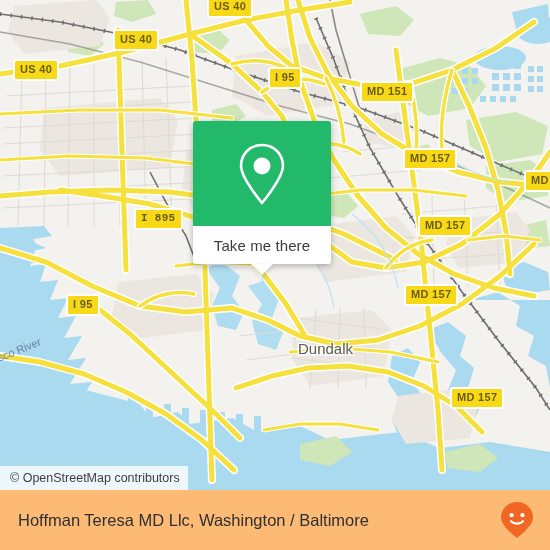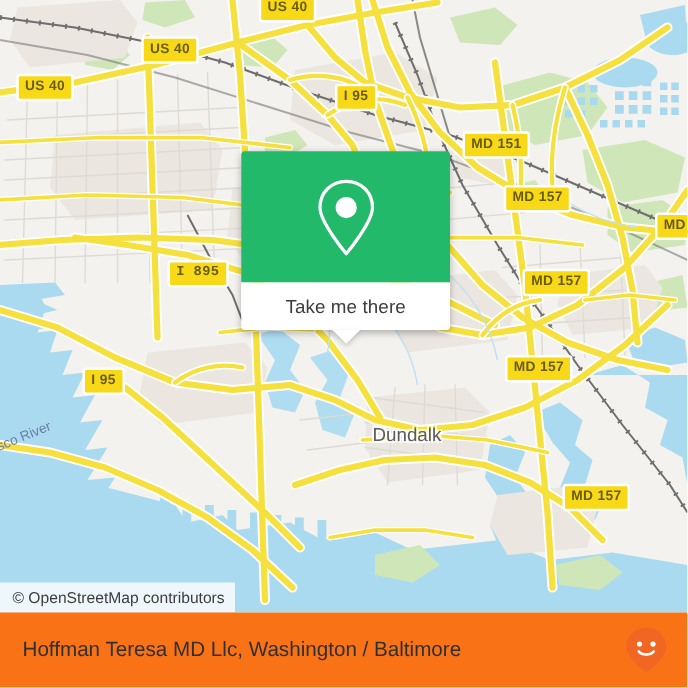--- a/index.html
+++ b/index.html
@@ -69,21 +69,21 @@
     white-space: nowrap;
     transform: rotate(-22deg);
     transform-origin: left center;
   }
 
   
   #popup-card {
     position: absolute;
     left: 193px;
     top: 121px;
-    width: 167px;
+    width: 138px;
     box-shadow: 0 2px 6px rgba(0,0,0,0.28);
     border-radius: 3px;
     overflow: visible;
     z-index: 40;
   }
   #popup-green {
     background: #22b96a;
     height: 105px;
     border-radius: 3px 3px 0 0;
     display: flex;
@@ -132,21 +132,21 @@
     box-sizing: border-box;
   }
 
   
   #footer {
     position: absolute;
     left: 0;
     top: 490px;
     width: 550px;
     height: 60px;
-    background: #f97316;
+    background: #fdba74;
     display: flex;
     align-items: center;
     justify-content: space-between;
     padding: 0 16px 0 18px;
     box-sizing: border-box;
     z-index: 60;
   }
   #footer-title {
     color: #2f3033;
     font-size: 16.5px;
@@ -438,21 +438,21 @@
       <path d="M352,214 C376,232 392,258 398,288"></path>
       <path d="M440,152 C462,168 482,178 510,182"></path>
       <path d="M296,240 C316,258 330,282 334,308"></path>
     </g>
   </svg>
 
   <div class="shield" style="left:207px; top:-4px;">US 40</div>
   <div class="shield" style="left:113px; top:29px;">US 40</div>
   <div class="shield" style="left:13px;  top:59px;">US 40</div>
   <div class="shield" style="left:268px; top:67px;">I 95</div>
-  <div class="shield" style="left:370px; top:81px;margin-top:24px;">MD 151</div>
+  <div class="shield" style="left:360px; top:81px;">MD 151</div>
   <div class="shield" style="left:403px; top:148px;">MD 157</div>
   <div class="shield" style="left:524px; top:170px;">MD</div>
   <div class="shield" style="left:134px; top:208px;font-family:Liberation Mono, monospace;">I 895</div>
   <div class="shield" style="left:418px; top:215px;">MD 157</div>
   <div class="shield" style="left:404px; top:284px;">MD 157</div>
   <div class="shield" style="left:66px;  top:294px;">I 95</div>
   <div class="shield" style="left:450px; top:387px;">MD 157</div>
 
   <div class="place-label" style="left:298px; top:340px;">Dundalk</div>
 

